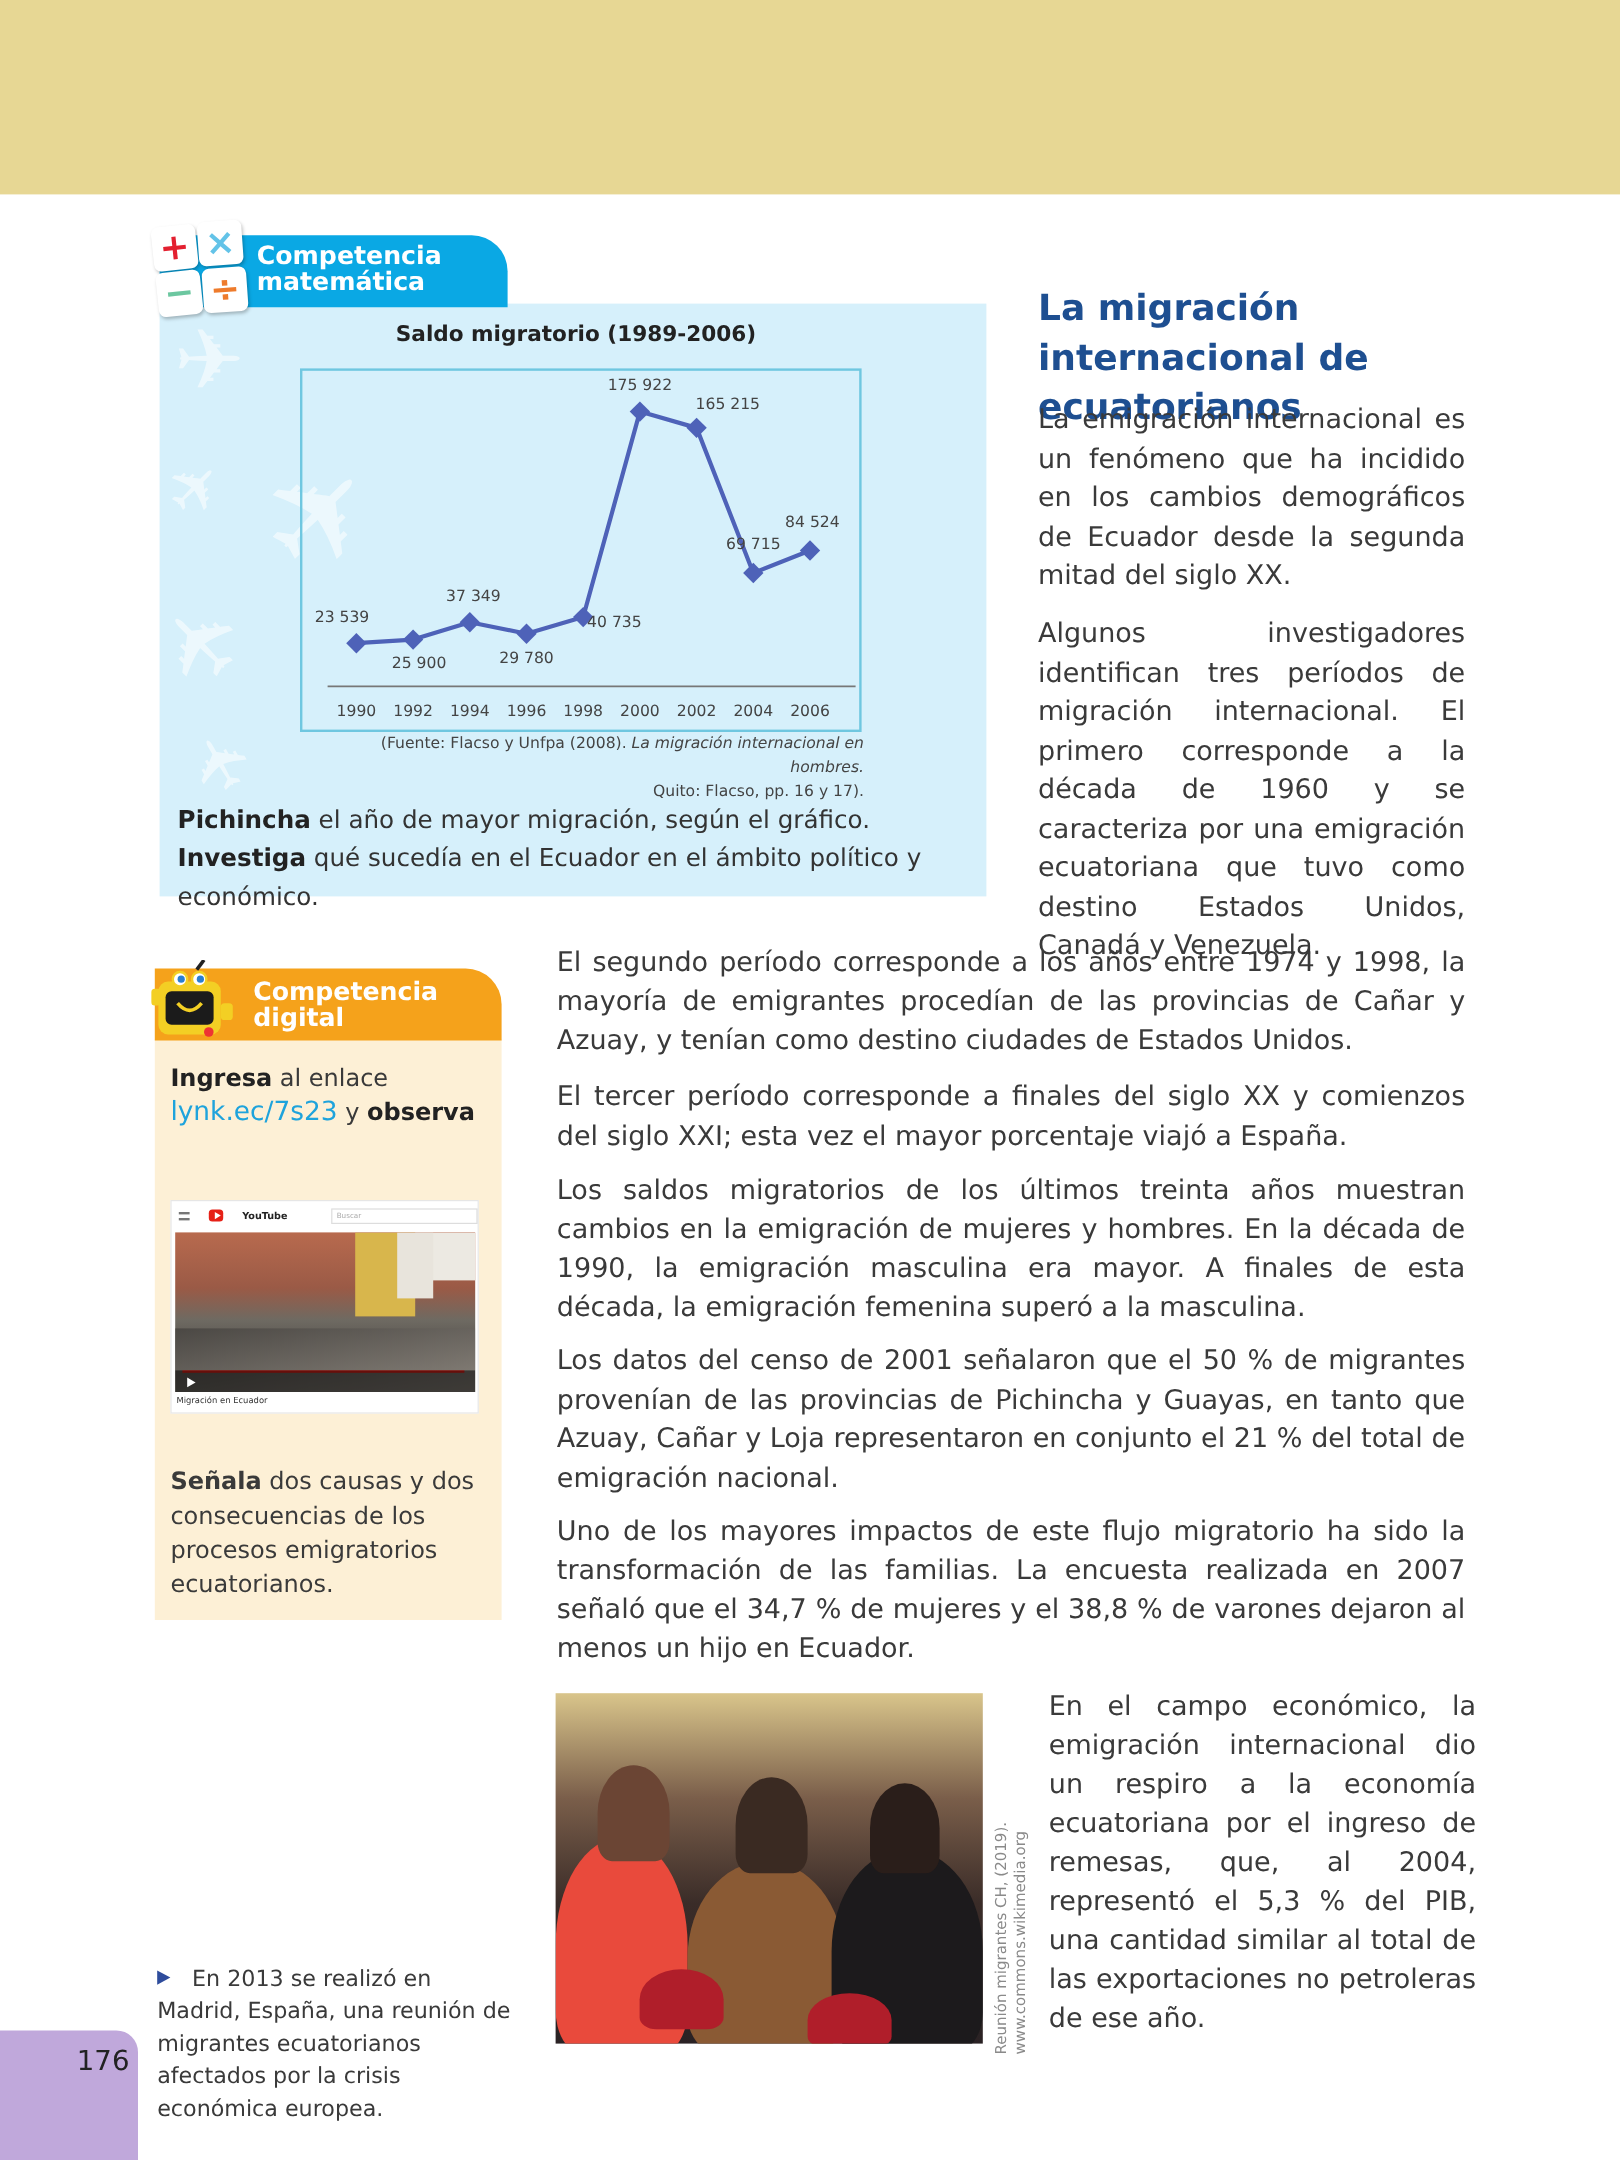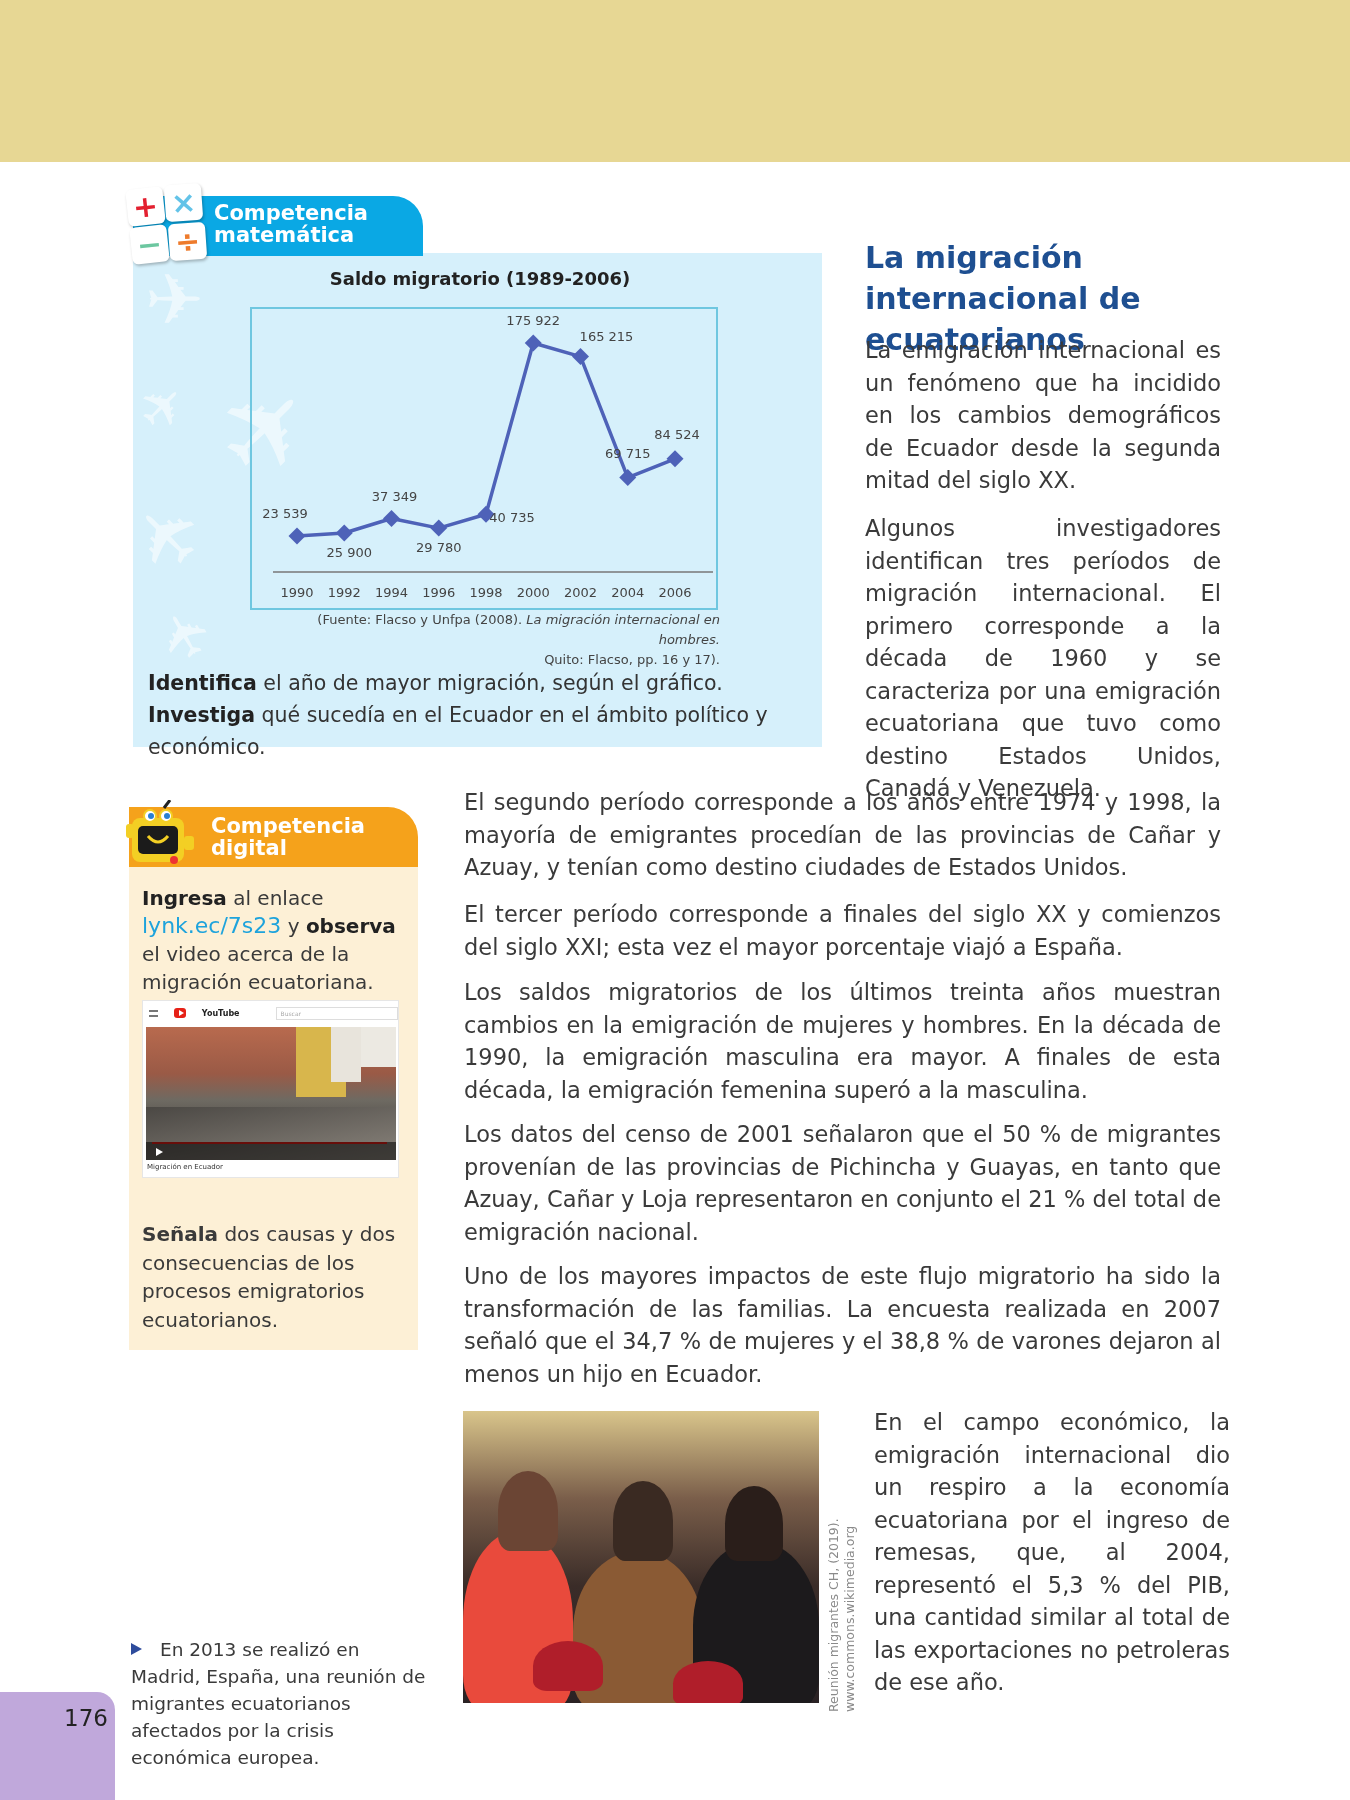--- a/index.html
+++ b/index.html
@@ -130,21 +130,21 @@
     <rect x="419" y="145.7597238537107" width="12" height="12" fill="#4e62b8" transform="rotate(45 425 151.7597238537107)"></rect>
     <text x="427" y="131.7597238537107" text-anchor="middle" font-size="13" font-family="&quot;DejaVu Sans&quot;, sans-serif" fill="#444">84 524</text>
     <text x="425" y="290" text-anchor="middle" font-size="13" font-family="&quot;DejaVu Sans&quot;, sans-serif" fill="#444">2006</text>
   </svg>
 <div class="chart-source">
   <div><span>(Fuente: Flacso y Unfpa (2008). </span><i>La migración internacional en hombres.</i></div>
   <div>Quito: Flacso, pp. 16 y 17).</div>
 </div>
 
 <div class="math-task">
-  <b>Identifica</b><span> el año de mayor migración, según el gráfico. </span><b>Investiga</b><span> qué sucedía en el Ecuador en el ámbito político y económico.</span>
+  <b>Pichincha</b><span> el año de mayor migración, según el gráfico. </span><b>Investiga</b><span> qué sucedía en el Ecuador en el ámbito político y económico.</span>
 </div>
 
 <div class="dig-box"></div>
 <div class="dig-tab"></div>
 <svg class="robot" viewBox="0 0 72 72">
   <line x1="38" y1="8" x2="44" y2="0" stroke="#222" stroke-width="3"></line>
   <rect x="6" y="18" width="52" height="44" rx="8" fill="#f3cf24"></rect>
   <rect x="12" y="26" width="40" height="28" rx="5" fill="#1b1b1b"></rect>
   <path d="M22 36 Q32 48 42 36" stroke="#f3cf24" stroke-width="3" fill="none"></path>
   <circle cx="24" cy="16" r="6" fill="#fff" stroke="#f3cf24" stroke-width="2"></circle>
@@ -155,21 +155,20 @@
   <rect x="0" y="24" width="8" height="14" rx="3" fill="#f3cf24"></rect>
   <circle cx="48" cy="60" r="4" fill="#e33"></circle>
 </svg>
 <div class="dig-tab-label">
   <div>Competencia</div>
   <div>digital</div>
 </div>
 <div class="dig-text">
   <b>Ingresa</b><span> al enlace</span><br>
   <span class="dig-link">lynk.ec/7s23</span><span> y </span><b>observa</b><br>
-  <span>el video acerca de la migración ecuatoriana.</span>
 </div>
 
 <div class="video">
   <div class="yt-bar">
     <span class="yt-menu"></span>
     <span class="yt-logo"></span>
     <span class="yt-name">YouTube</span>
     <span class="yt-search">Buscar</span>
   </div>
   <div class="video-frame">

